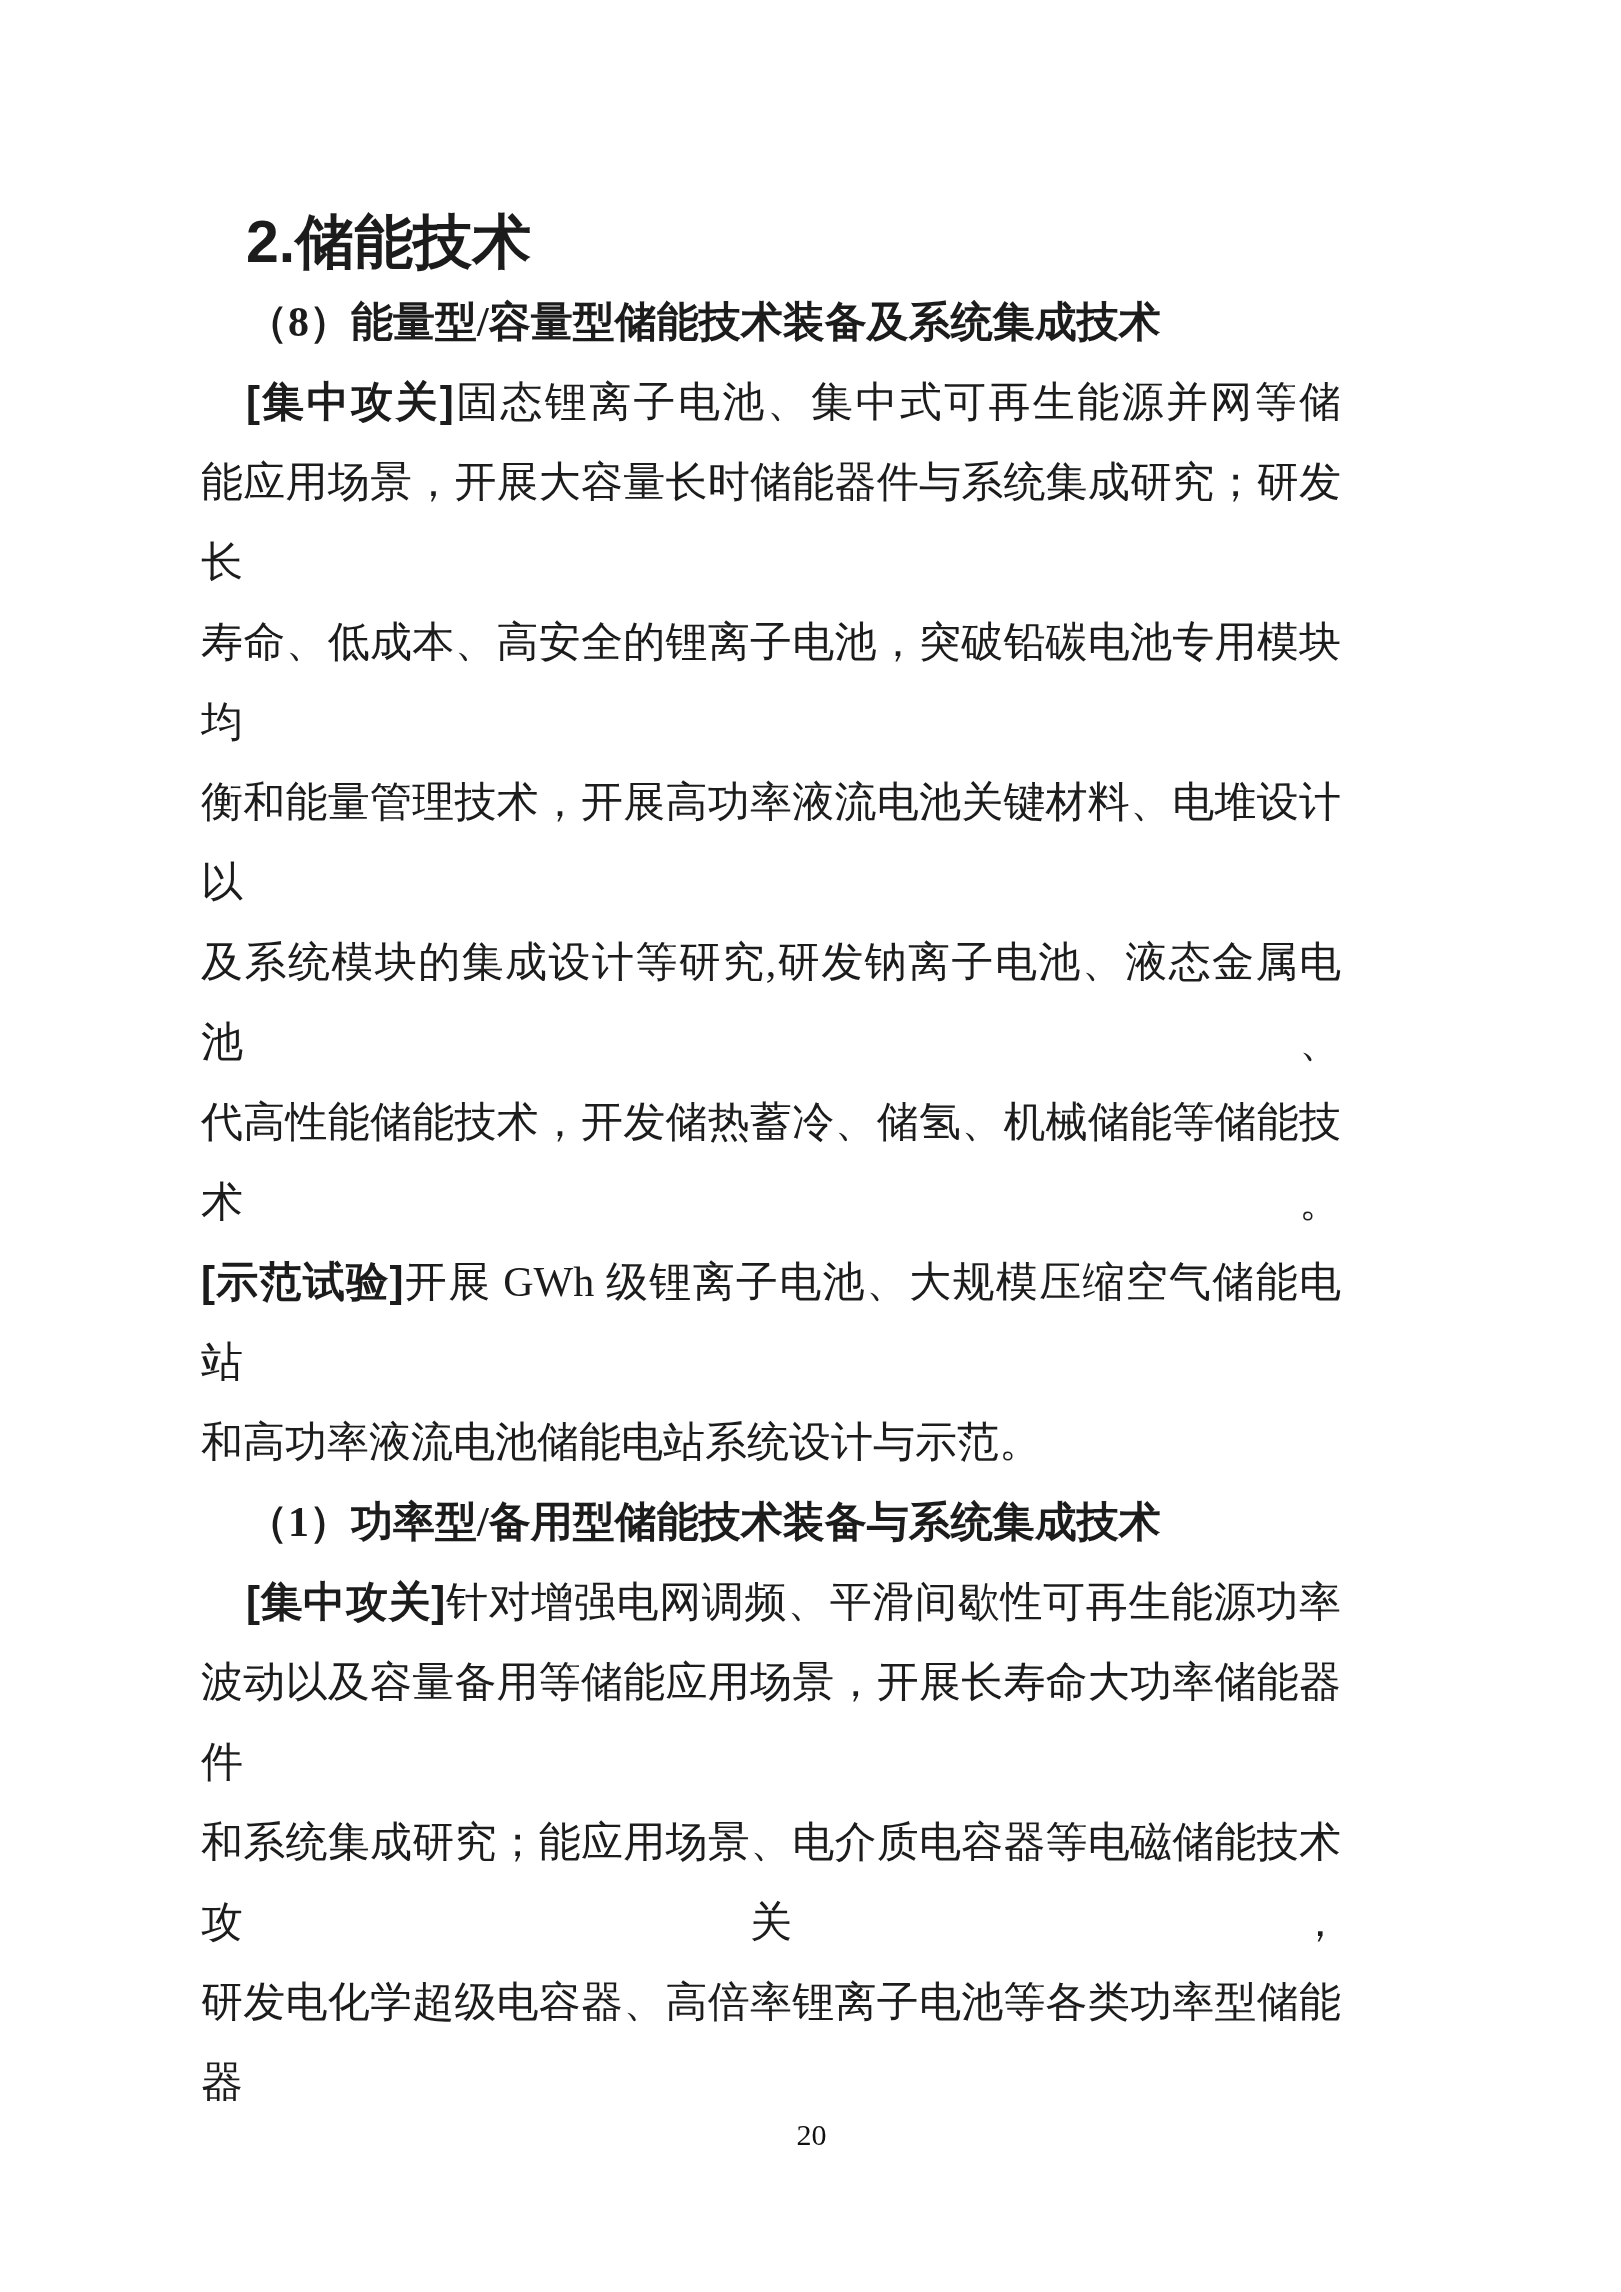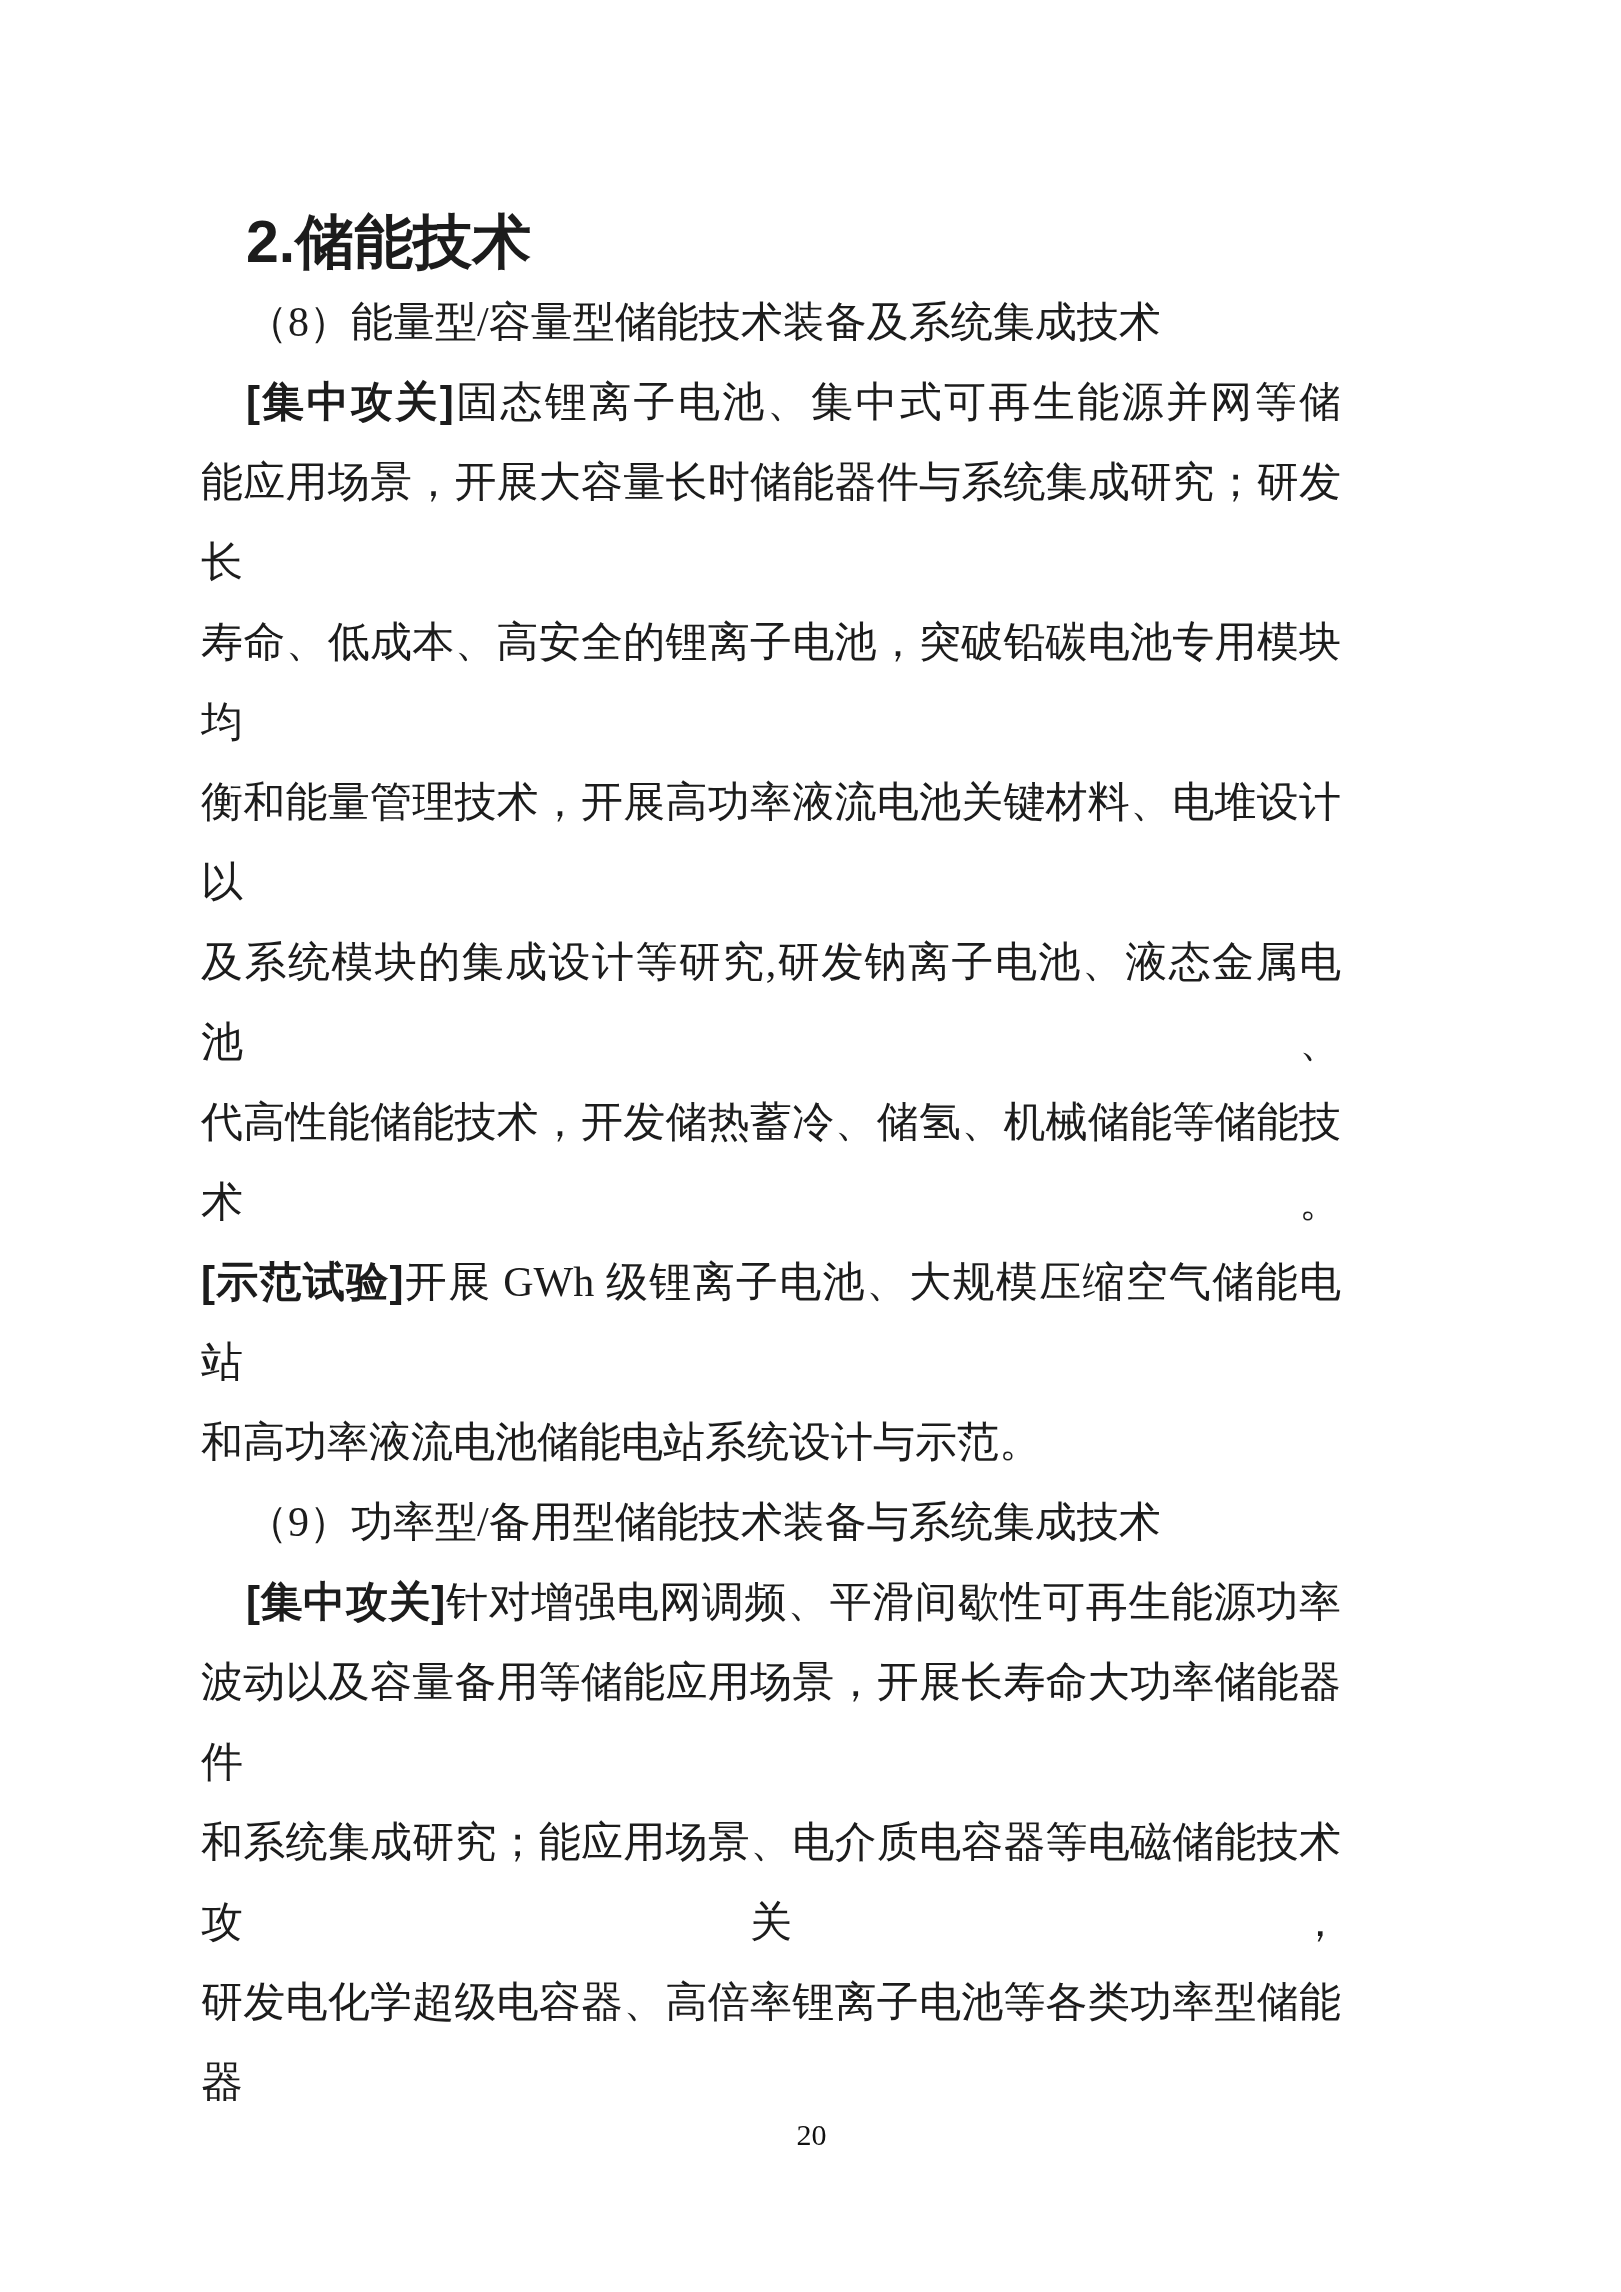--- a/index.html
+++ b/index.html
@@ -28,21 +28,21 @@
   .tag {
     font-weight: bold;
     font-family: "Liberation Sans", "DejaVu Sans", "Liberation Serif", serif;
   }
   .section-heading {
     font-weight: bold;
     font-size: 59px;
     font-family: "Liberation Sans", "DejaVu Sans", "Liberation Serif", serif;
   }
   .topic-heading {
-    font-weight: normal;
+    font-weight: bold;
     font-family: "Liberation Serif", "DejaVu Serif", serif;
   }
   .page-number {
     position: absolute;
     top: 2115px;
     left: 8px;
     width: 1607px;
     text-align: center;
     font-family: "Liberation Serif", "DejaVu Serif", serif;
     font-size: 30px;
@@ -68,21 +68,21 @@
     <div class="line j indent"><span class="tag">[集中攻关]</span><span>固态锂离子电池、集中式可再生能源并网等储</span></div>
     <div class="line j"><span>能应用场景，开展大容量长时储能器件与系统集成研究；研发长</span></div>
     <div class="line j"><span>寿命、低成本、高安全的锂离子电池，突破铅碳电池专用模块均</span></div>
     <div class="line j"><span>衡和能量管理技术，开展高功率液流电池关键材料、电堆设计以</span></div>
     <div class="line j"><span>及系统模块的集成设计等研究,研发钠离子电池、液态金属电池、</span></div>
     <div class="line j"><span>代高性能储能技术，开发储热蓄冷、储氢、机械储能等储能技术。</span></div>
     <div class="line j"><span class="tag">[示范试验]</span><span>开展 GWh 级锂离子电池、大规模压缩空气储能电站</span></div>
     <div class="line"><span>和高功率液流电池储能电站系统设计与示范。</span></div>
 
     <div class="line indent topic-heading">
-      <span>（9）功率型/备用型储能技术装备与系统集成技术</span>
+      <span>（1）功率型/备用型储能技术装备与系统集成技术</span>
     </div>
 
     <div class="line j indent"><span class="tag">[集中攻关]</span><span>针对增强电网调频、平滑间歇性可再生能源功率</span></div>
     <div class="line j"><span>波动以及容量备用等储能应用场景，开展长寿命大功率储能器件</span></div>
     <div class="line j"><span>和系统集成研究；能应用场景、电介质电容器等电磁储能技术攻关，</span></div>
     <div class="line j"><span>研发电化学超级电容器、高倍率锂离子电池等各类功率型储能器</span></div>
 
   </div>
 
   <div class="page-number">20</div>

